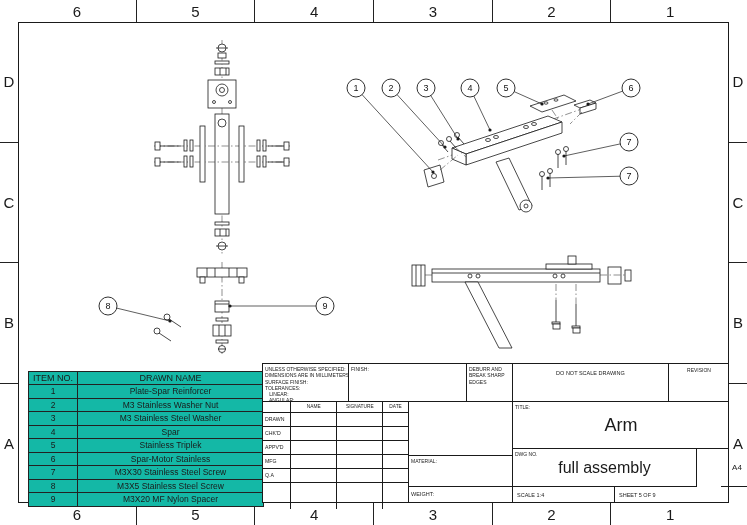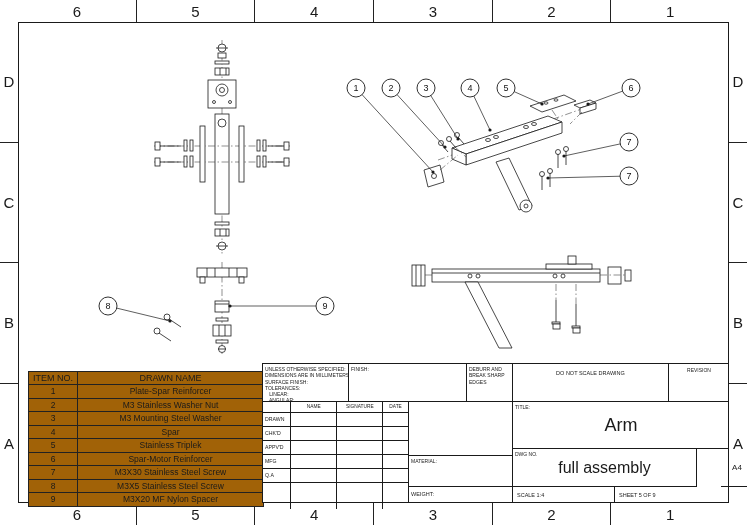--- a/index.html
+++ b/index.html
@@ -21,21 +21,21 @@
   #frame{position:absolute;left:18px;top:22px;width:711px;height:481px;
         border:1.5px solid #1a1a1a;box-sizing:border-box;}
   #drawing{position:absolute;left:18px;top:22px;width:711px;height:481px;}
   .p{fill:#fff;stroke:#1a1a1a;stroke-width:.8;}
   .ln{stroke:#1a1a1a;stroke-width:.8;fill:none;}
   .cl{stroke:#444;stroke-width:.6;fill:none;stroke-dasharray:7 2.5 1.5 2.5;}
   .bl{stroke:#1a1a1a;stroke-width:.7;fill:none;}
   .bc{fill:#fff;stroke:#1a1a1a;stroke-width:.9;}
   .bt{font-size:9px;fill:#111;text-anchor:middle;font-family:"Liberation Sans",sans-serif;}
   
-  #bom{position:absolute;left:28px;top:371px;border-collapse:collapse;background:#a16207;
+  #bom{position:absolute;left:28px;top:371px;border-collapse:collapse;background:#14b8a6;
         table-layout:fixed;width:236px;}
   #bom th,#bom td{border:1px solid #222;text-align:center;padding:0;height:12.5px;
         font-weight:normal;font-size:8.5px;line-height:1;overflow:hidden;white-space:nowrap;}
   #bom th{font-size:9px;height:12px;}
   #bom .c-no{width:48px;}
   
   #tblock{position:absolute;left:262px;top:363px;width:467px;height:140px;background:#fff;
         border:1.2px solid #1a1a1a;box-sizing:border-box;font-size:5px;}
   .tbc{position:absolute;box-sizing:border-box;}
   .br{border-right:1px solid #1a1a1a;} .bb{border-bottom:1px solid #1a1a1a;}
@@ -298,33 +298,33 @@
         <tr>
           <td>1</td>
           <td>Plate-Spar Reinforcer</td>
         </tr>
         <tr>
           <td>2</td>
           <td>M3 Stainless Washer Nut</td>
         </tr>
         <tr>
           <td>3</td>
-          <td>M3 Mounting Steel Washer</td>
+          <td>M3 Stainless Steel Washer</td>
         </tr>
         <tr>
           <td>4</td>
           <td>Spar</td>
         </tr>
         <tr>
           <td>5</td>
           <td>Stainless Triplek</td>
         </tr>
         <tr>
           <td>6</td>
-          <td>Spar-Motor Reinforcer</td>
+          <td>Spar-Motor Stainless</td>
         </tr>
         <tr>
           <td>7</td>
           <td>M3X30 Stainless Steel Screw</td>
         </tr>
         <tr>
           <td>8</td>
           <td>M3X5 Stainless Steel Screw</td>
         </tr>
         <tr>

